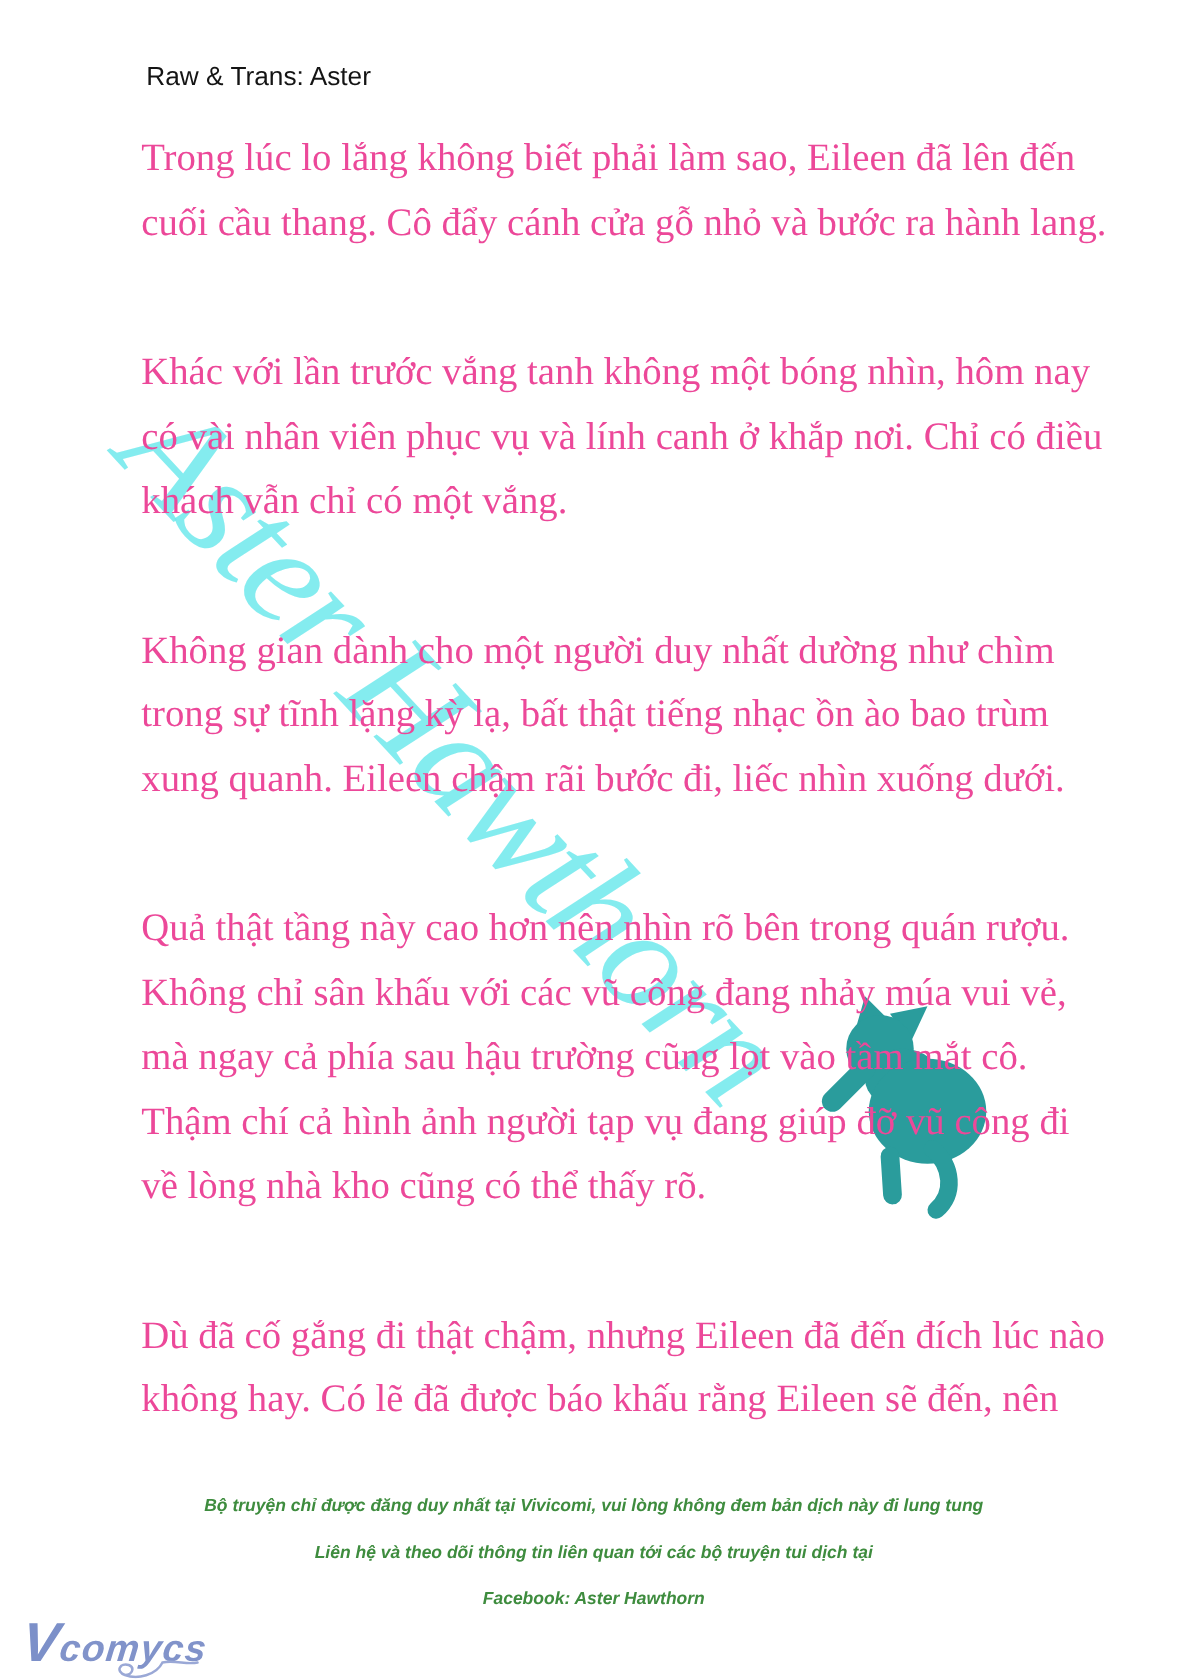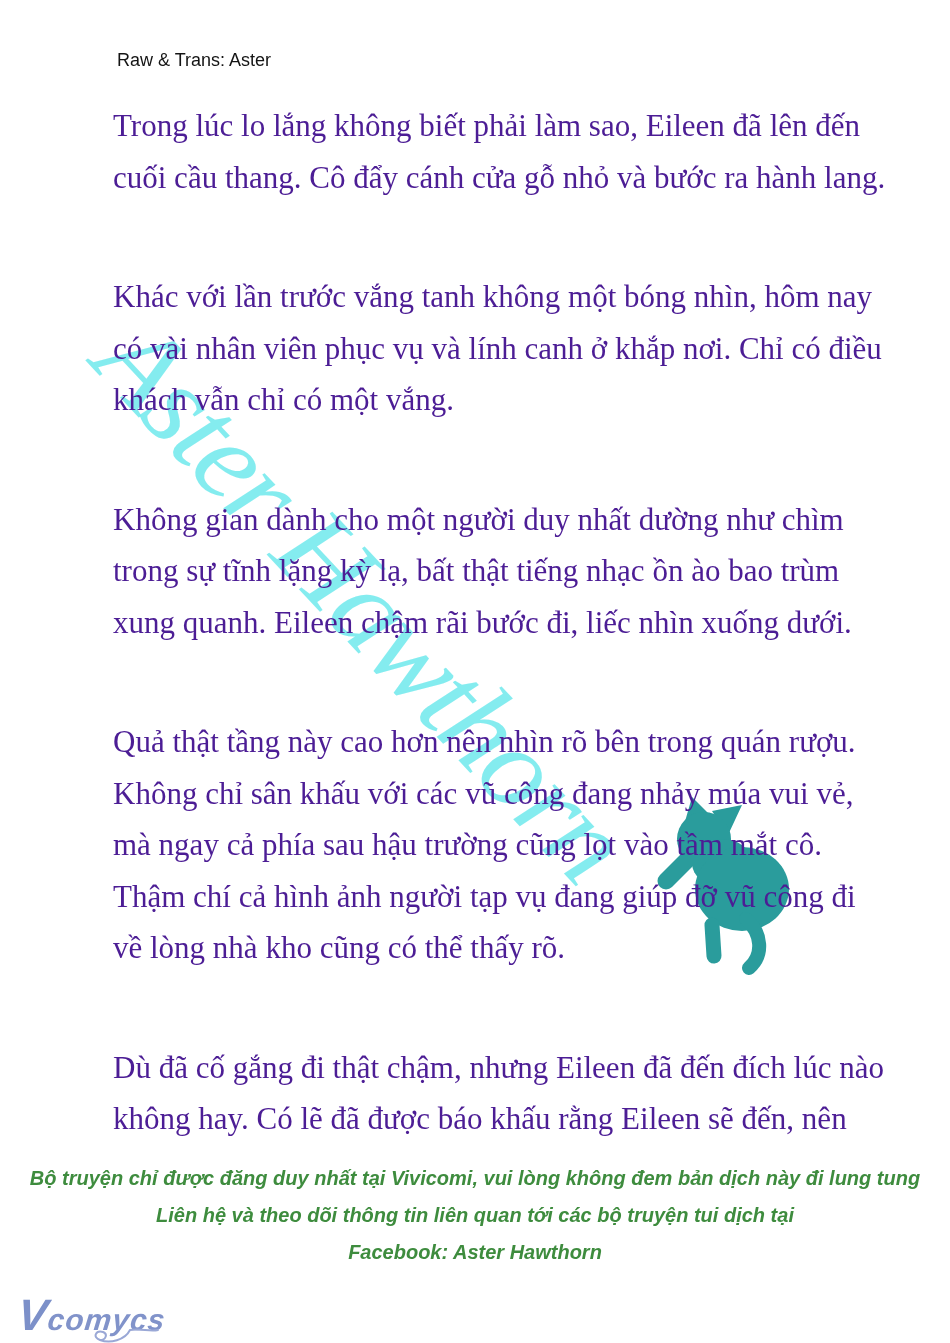--- a/index.html
+++ b/index.html
@@ -32,48 +32,48 @@
     left: 620px;
     top: 795px;
     z-index: 1;
     pointer-events: none;
   }
   .header {
     position: absolute;
     left: 117px;
     top: 50px;
     font-family: "Liberation Sans", sans-serif;
-    font-size: 18px;
+    font-size: 21px;
     color: #141414;
     z-index: 3;
   }
   .content {
     position: absolute;
     left: 113px;
     top: 100px;
     width: 730px;
     z-index: 3;
-    color: #4c1d95;
+    color: #ec4899;
     font-size: 31px;
     line-height: 51.5px;
   }
   .para { margin: 0 0 68px 0; }
   .para:last-child { margin-bottom: 0; }
   .line { white-space: nowrap; }
   .footer {
     position: absolute;
     left: 0;
-    top: 1160px;
+    top: 1186px;
     width: 950px;
     text-align: center;
     z-index: 3;
     font-family: "Liberation Sans", sans-serif;
     font-style: italic;
     font-weight: bold;
-    font-size: 20px;
+    font-size: 14px;
     line-height: 37px;
     color: #3e8c3e;
   }
   .logo {
     position: absolute;
     left: 18px;
     top: 1290px;
     z-index: 3;
   }
   .logo-text {

